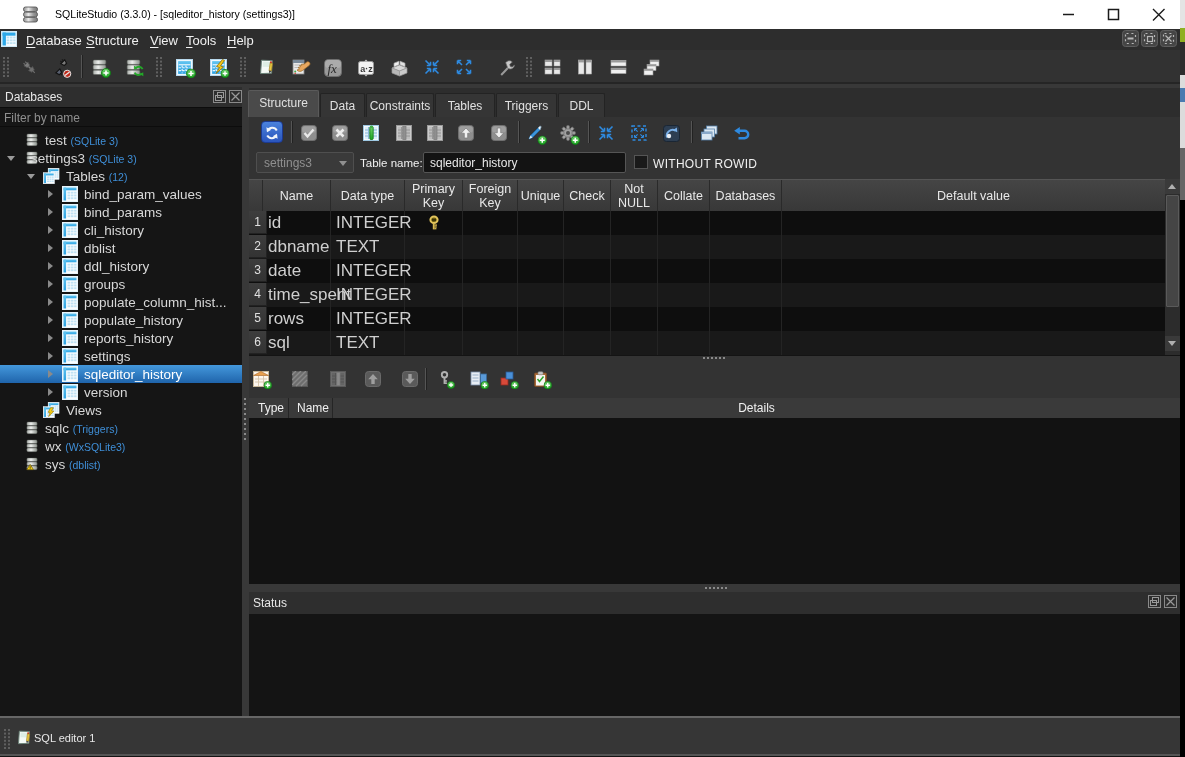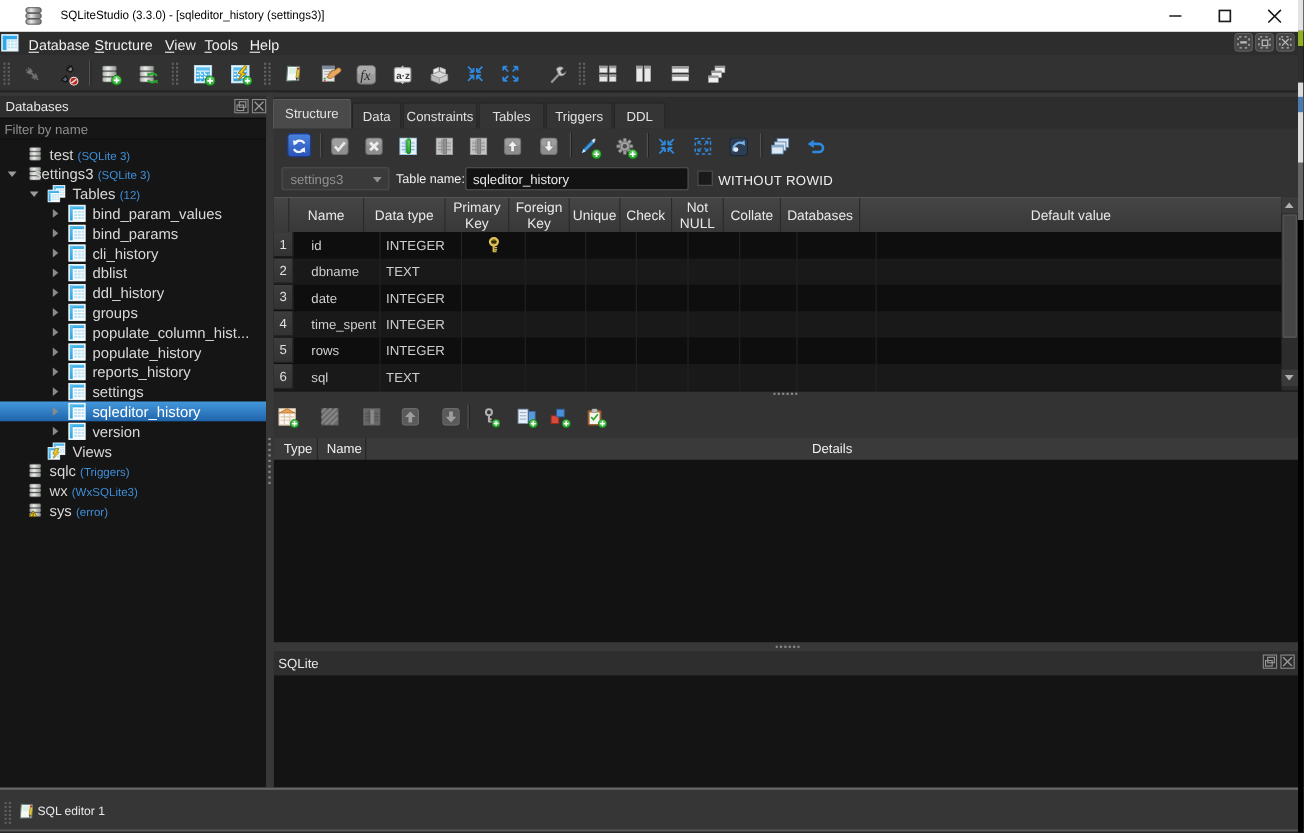--- a/index.html
+++ b/index.html
@@ -57,21 +57,21 @@
 #worowid-label { position:absolute; left:404px; top:7px; color:#f0f0f0; font-size:12px; letter-spacing:0.3px; }
 
 
 #grid1 { left:249px; top:179px; width:931px; height:177px; background:#141414; }
 #g1head { position:absolute; left:0; top:0; width:916px; height:32px; background:linear-gradient(#454545,#383838); border-top:1px solid #555; }
 .hcell { position:absolute; top:0; height:31px; border-right:1px solid #2a2a2a; color:#e8e8e8; font-size:12.5px; display:flex; align-items:center; justify-content:center; text-align:center; line-height:14px; }
 .g1row { position:absolute; left:0; width:916px; height:24px; }
 .g1row.odd { background:#0e0e0e; }
 .g1row.even { background:#191919; }
 .rnum { position:absolute; left:0; top:0; width:18px; height:23px; background:linear-gradient(#3d3d3d,#333333); border-right:1px solid #222; border-bottom:1px solid #222; color:#e0e0e0; text-align:center; line-height:23px; font-size:12px; }
-.gcell { position:absolute; top:0; height:24px; border-right:1px solid #242424; color:#cfcfcf; font-size:12px; line-height:24px; padding-left:5px;margin-left:15px; }
+.gcell { position:absolute; top:0; height:24px; border-right:1px solid #242424; color:#cfcfcf; font-size:17px; line-height:24px; padding-left:5px; }
 #g1scroll { position:absolute; left:916px; top:0; width:15px; height:176px; background:#2c2c2c; }
 .sbtn { position:absolute; left:0px; width:15px; height:15px; background:#3a3a3a; }
 .sthumb { position:absolute; left:1px; top:16px; width:13px; height:112px; background:#454545; border:1px solid #5a5a5a; border-radius:1px; }
 .sarrow-u { position:absolute; left:3px; top:5px; width:0; height:0; border-left:4.5px solid transparent; border-right:4.5px solid transparent; border-bottom:5px solid #b0b0b0; }
 .sarrow-d { position:absolute; left:3px; top:5px; width:0; height:0; border-left:4.5px solid transparent; border-right:4.5px solid transparent; border-top:5px solid #b0b0b0; }
 
 
 #toolbar3 { left:249px; top:362px; width:931px; height:36px; background:#333333; }
 #g2head { left:249px; top:398px; width:931px; height:20px; background:#3a3a3a; }
 .h2cell { position:absolute; top:0; height:20px; border-right:1px solid #252525; color:#f0f0f0; font-size:12px; line-height:20px;text-align:center; }
@@ -658,21 +658,21 @@
   <div class="trow" style="top:310px">
       <svg class="ticon" style="left:26px" width="12" height="16">
         <use href="#i-cyl" width="12" height="16"></use>
       </svg>
       <span class="txt" style="left:45px">wx <span class="sub">(WxSQLite3)</span></span>
     </div>
   <div class="trow" style="top:328px">
       <svg class="ticon" style="left:26px" width="12" height="16">
         <use href="#i-cylwarn" width="12" height="16"></use>
       </svg>
-      <span class="txt" style="left:45px">sys <span class="sub">(error)</span></span>
+      <span class="txt" style="left:45px">sys <span class="sub">(dblist)</span></span>
     </div>
 </div>
 <div class="abs" id="vsplit"></div>
 <div class="abs" id="tabbar">
   <div class="tab active" style="left:-1px;width:71px"><span>Structure</span></div>
   <div class="tab" style="left:71px;width:45px"><span>Data</span></div>
   <div class="tab" style="left:117px;width:68px"><span>Constraints</span></div>
   <div class="tab" style="left:186px;width:60px"><span>Tables</span></div>
   <div class="tab" style="left:247px;width:61px"><span>Triggers</span></div>
   <div class="tab" style="left:309px;width:47px"><span>DDL</span></div>
@@ -917,21 +917,21 @@
   </svg>
 </div>
 <div class="abs" id="g2head">
   <div class="h2cell" style="left:0;width:40px;padding-left:5px">Type</div>
   <div class="h2cell" style="left:40px;width:44px;padding-left:5px">Name</div>
   <div class="h2cell" style="left:84px;width:847px;border-right:none;text-align:center">Details</div>
 </div>
 <div class="abs" id="g2body"></div>
 <div class="abs" id="hsplit2"></div>
 <div class="abs" id="status-header">
-    <span class="t">SQLite</span>
+    <span class="t">Status</span>
   </div>
 <div class="abs" id="status-body"></div>
 <div class="abs" id="bottombar">
   <svg class="abs" style="left:4px;top:10px" width="7" height="22">
       <use href="#i-grip" width="7" height="22"></use>
     </svg>
   <svg class="abs" style="left:17px;top:12px" width="15" height="15">
       <use href="#i-note" width="15" height="15"></use>
     </svg>
   <span id="sqled-text">SQL editor 1</span>

